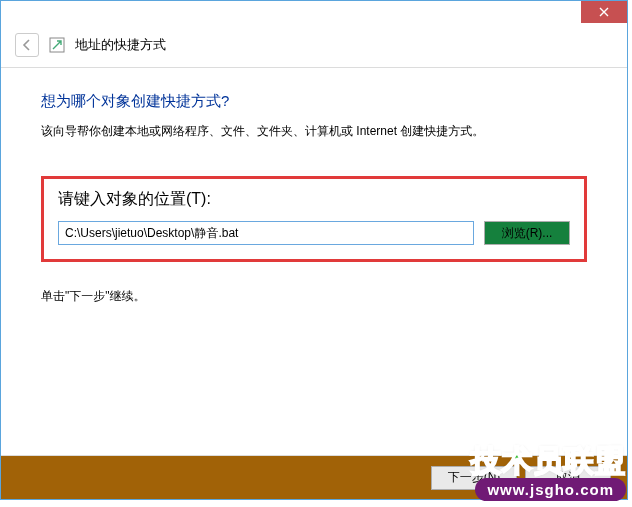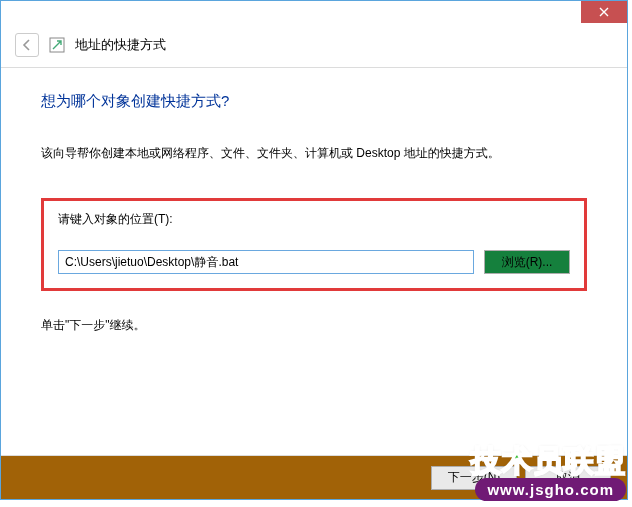--- a/index.html
+++ b/index.html
@@ -56,36 +56,36 @@
       width: 16px; height: 16px;
       display: flex; align-items: center; justify-content: center;
     }
     .header-title { font-size: 13px; color: #000; }
     .content {
       padding: 24px 40px 0 40px;
     }
     .heading {
       color: #003399;
       font-size: 15px;
-      margin-bottom: 34px;
+      margin-bottom: 12px;
     }
     .desc {
       font-size: 12px;
       color: #000;
       margin-bottom: 36px;
     }
     .highlight-box {
       border: 3px solid #e13a3a;
       padding: 10px 14px 14px 14px;
       margin-bottom: 26px;
     }
     .field-label {
-      font-size: 12px;
+      font-size: 16px;
       color: #000;
-      margin-bottom: 22px;
+      margin-bottom: 11px;
     }
     .field-row {
       display: flex;
       gap: 10px;
       align-items: center;
       justify-content: space-between;
     }
     .path-input {
       flex: 1;
       height: 24px;
@@ -178,21 +178,21 @@
       <svg width="16" height="16" viewBox="0 0 16 16">
           <rect x="1" y="1" width="14" height="14" fill="#fff" stroke="#888"></rect>
           <path d="M4 12 L12 4 M8 4 L12 4 L12 8" stroke="#4a7" stroke-width="1.4" fill="none"></path>
         </svg>
     </span>
     <span class="header-title">地址的快捷方式</span>
   </div>
 
   <div class="content">
     <div class="heading">想为哪个对象创建快捷方式?</div>
-    <div class="desc">该向导帮你创建本地或网络程序、文件、文件夹、计算机或 Desktop 地址的快捷方式。</div>
+    <div class="desc">该向导帮你创建本地或网络程序、文件、文件夹、计算机或 Internet 创建快捷方式。</div>
 
     <div class="highlight-box">
       <div class="field-label">请键入对象的位置(T):</div>
       <div class="field-row">
         <input type="text" class="path-input" value="C:\Users\jietuo\Desktop\静音.bat" style="">
         <button class="browse-btn">浏览(R)...</button>
       </div>
     </div>
 
     <div class="continue-text">单击"下一步"继续。</div>

